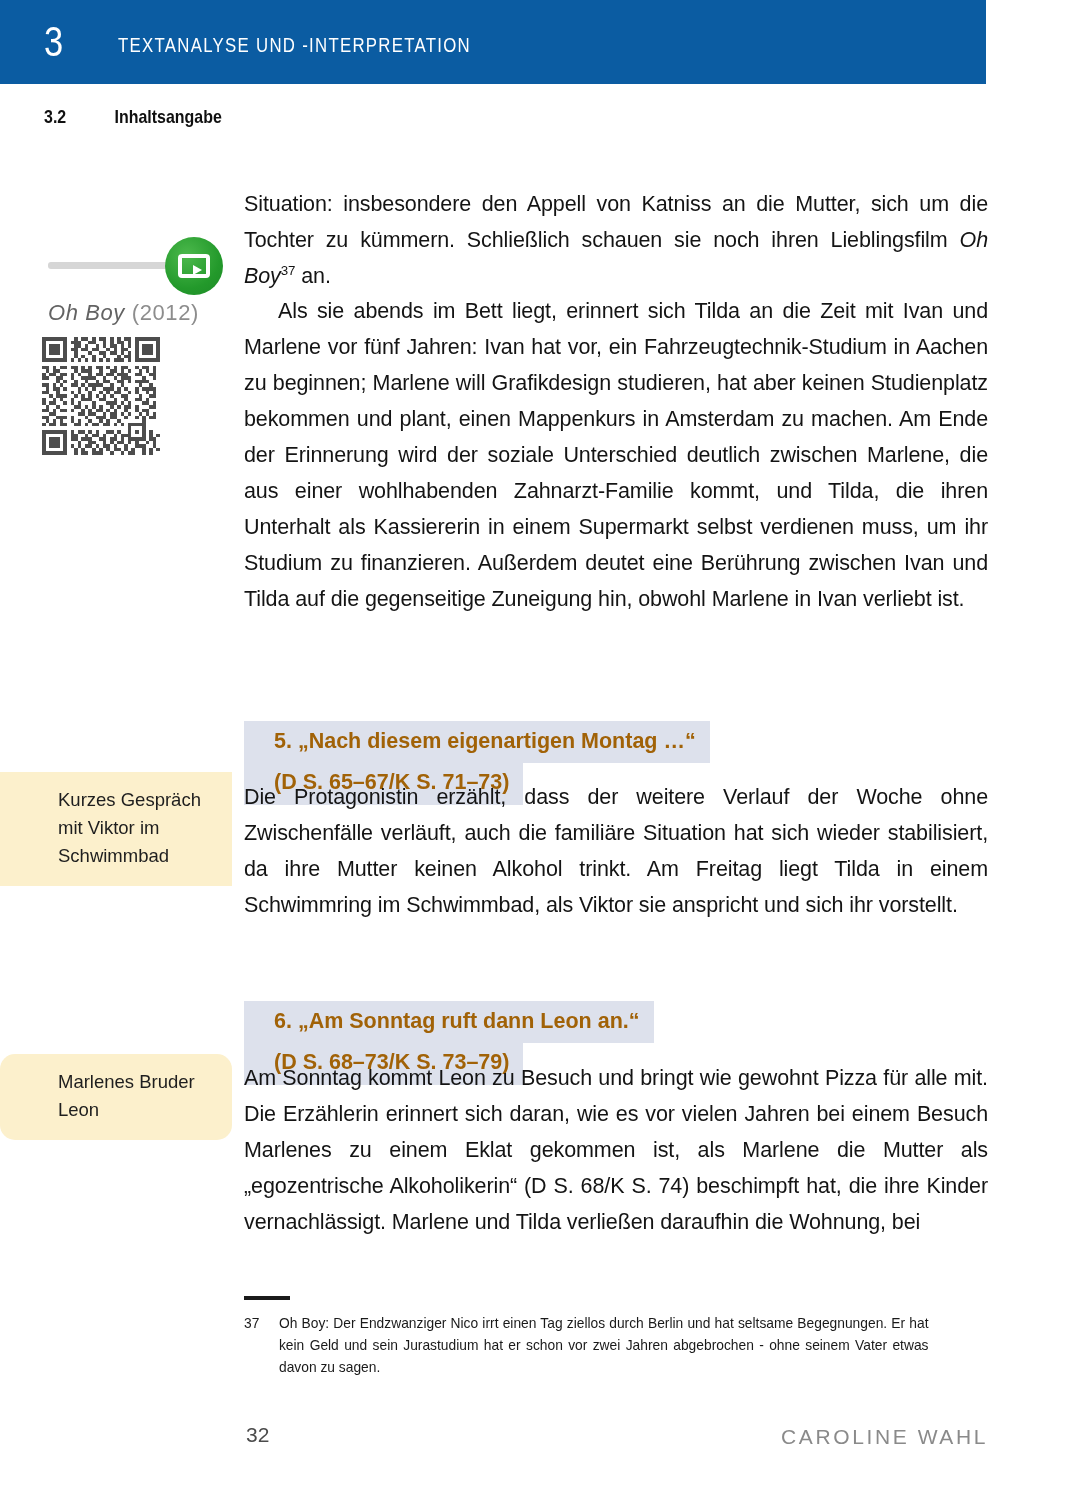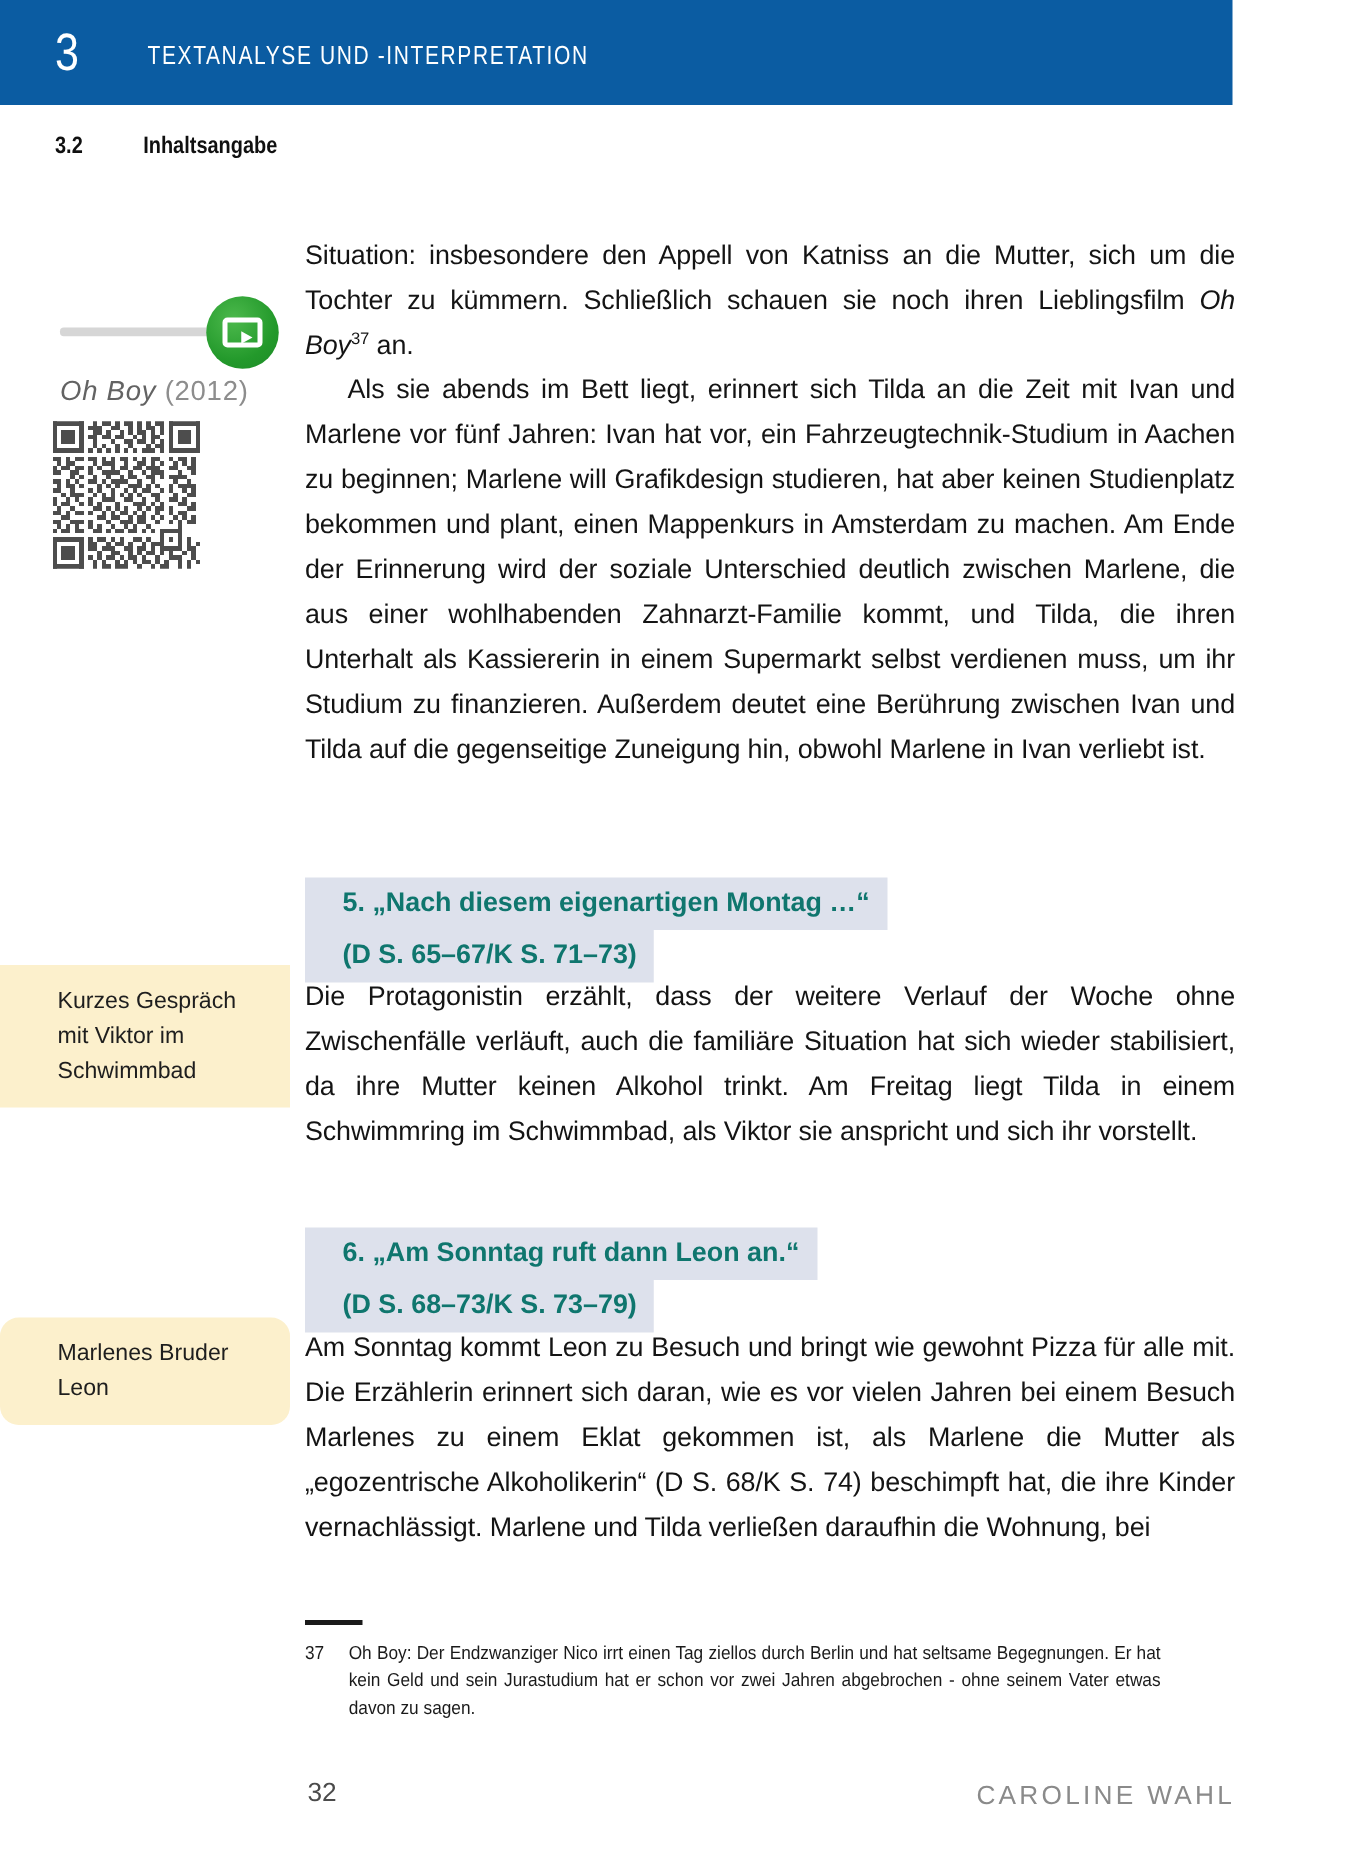--- a/index.html
+++ b/index.html
@@ -138,21 +138,21 @@
     height: 118px;
   }
 
   
   .note {
     position: absolute;
     left: 0;
     width: 232px;
     background: #fcf0cc;
     box-sizing: border-box;
-    padding: 14px 14px 16px 46px;
+    padding: 14px 14px 16px 58px;
     font-size: 18.5px;
     line-height: 28px;
     color: #1e1e1e;
   }
   .note.n1 { top: 772px; }
   .note.n2 { top: 1054px; border-radius: 15px; }
 
   
   .col {
     position: absolute;
@@ -184,21 +184,22 @@
   .head1 { position: absolute; left: 0; top: 702px;  width: 744px; }
   .para3 { position: absolute; left: 0; top: 779px;  width: 744px; }
   .head2 { position: absolute; left: 0; top: 982px;  width: 744px; }
   .para4 { position: absolute; left: 0; top: 1060px; width: 744px; }
 
   
   .secheading {
     font-size: 21.5px;
     line-height: 37px;
     font-weight: 700;
-    color: #0f766e;
+    color: #a16207;
+    margin-top: 19px;
   }
   .secheading .hl {
     background: #dde1ec;
     display: inline-block;
     padding: 2px 14px 3px 30px;
     margin: 0;
   }
   .secheading .hl.l2 {
     padding: 1px 14px 4px 30px;
   }

